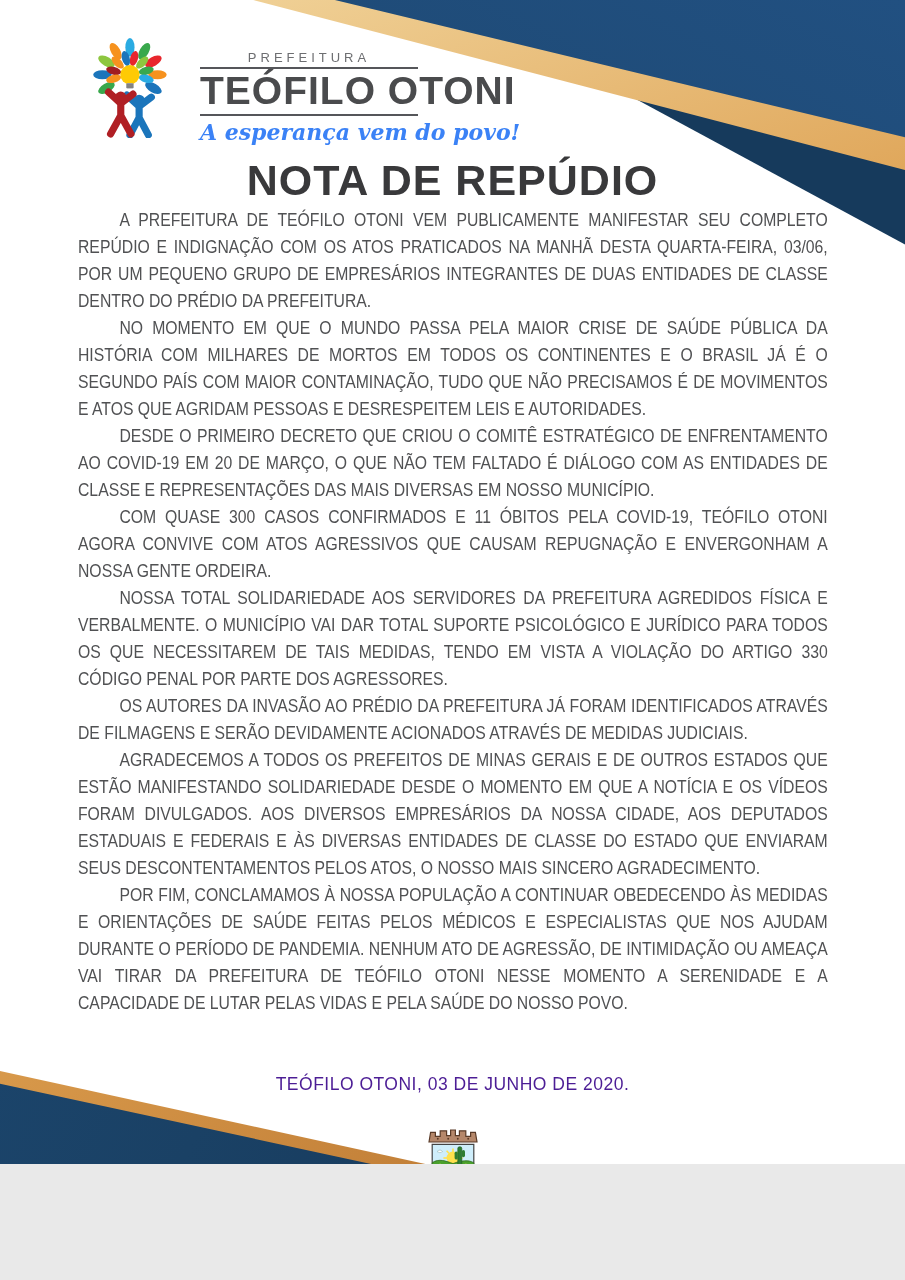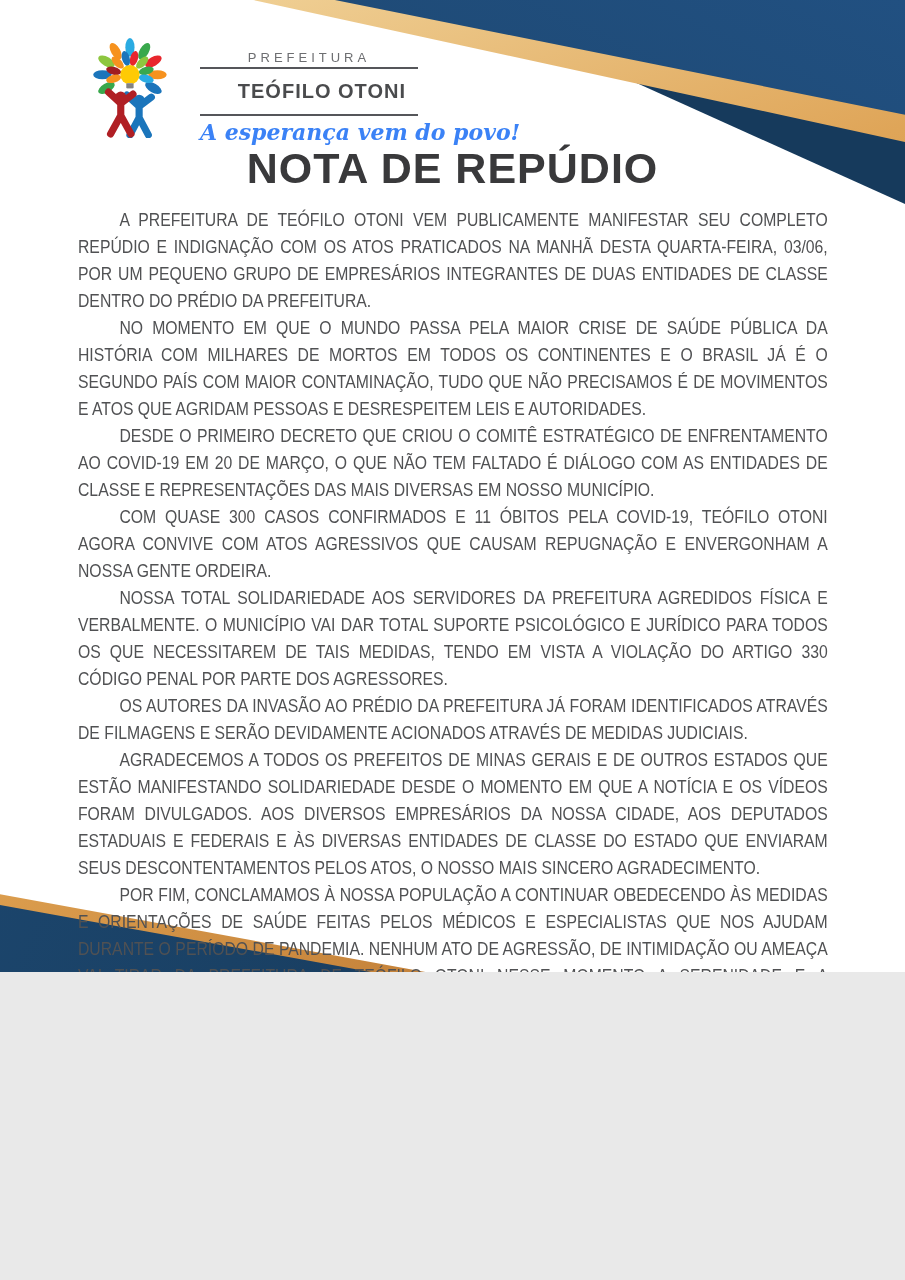--- a/index.html
+++ b/index.html
@@ -1,43 +1,43 @@
 <!DOCTYPE html>
 <html><head>
 <meta charset="utf-8">
 <style>
   html,body{margin:0;padding:0;background:#e9e9e9;}
   .page{
-    position:relative;width:905px;height:972px;background:#ffffff;
+    position:relative;width:905px;height:1164px;background:#ffffff;
     margin:0 auto;overflow:hidden;
     font-family:"Liberation Sans", sans-serif;
   }
   .deco{position:absolute;inset:0;pointer-events:none;}
   
   .tr-under{background:#163a5c;clip-path:polygon(50% 0, 100% 0, 100% 21%);}
   .tr-gold{background:linear-gradient(160deg,#f3d9a2 0%,#dfa558 35%,#c07a31 100%);
            clip-path:polygon(28% 0, 100% 0, 100% 14.6%);}
   .tr-navy{background:linear-gradient(205deg,#215081 0%,#1b4266 55%,#173a5a 100%);
            clip-path:polygon(37% 0, 100% 0, 100% 11.8%);}
   
   .bl-gold{background:linear-gradient(135deg,#f5e3b5 0%,#dd9f4f 45%,#b06a28 100%);
            clip-path:polygon(0 92%, 47% 100%, 0 100%);}
   .bl-navy{background:linear-gradient(115deg,#1d4a75 0%,#1a4165 50%,#143454 100%);
            clip-path:polygon(0 93.1%, 41% 100%, 0 100%);}
 
   .logo{position:absolute;left:74px;top:36px;display:flex;align-items:flex-start;gap:8px;}
   .logo-text{width:218px;padding-top:14px;}
   .logo-pre{font-size:13px;color:#6d6e71;letter-spacing:4px;text-align:center;margin:0 0 2px 0;}
   .logo-rule{border:0;border-top:2px solid #55565a;margin:2px 0;}
-  .logo-name{font-size:20px;font-weight:bold;color:#4a4b4d;letter-spacing:1px;text-align:right;
-             margin:12px;line-height:1.05;white-space:nowrap;}
+  .logo-name{font-size:39px;font-weight:bold;color:#4a4b4d;letter-spacing:1px;text-align:right;
+             margin:0;line-height:1.05;white-space:nowrap;}
   .logo-tag{font-family:"DejaVu Serif", serif;font-style:italic;font-weight:bold;
             color:#3b82f6;font-size:22px;text-align:center;margin:3px 0 0 0;white-space:nowrap;}
 
-  .doc-title{position:absolute;top:140px;left:0;right:0;text-align:center;margin:4px;
+  .doc-title{position:absolute;top:140px;left:0;right:0;text-align:center;margin:16px;
              font-size:43px;font-weight:800;color:#39393b;letter-spacing:1px;}
 
   .body-block{position:absolute;top:207px;left:78px;width:833px;
               transform:scaleX(0.9);transform-origin:0 0;}
   .body-block p{margin:0;text-align:justify;text-indent:46px;
                 font-size:17.5px;line-height:27px;color:#505153;}
 
   .dateline{position:absolute;top:1074px;left:0;right:0;text-align:center;
             font-size:17.5px;color:#4c1d95;letter-spacing:0.5px;}
 

